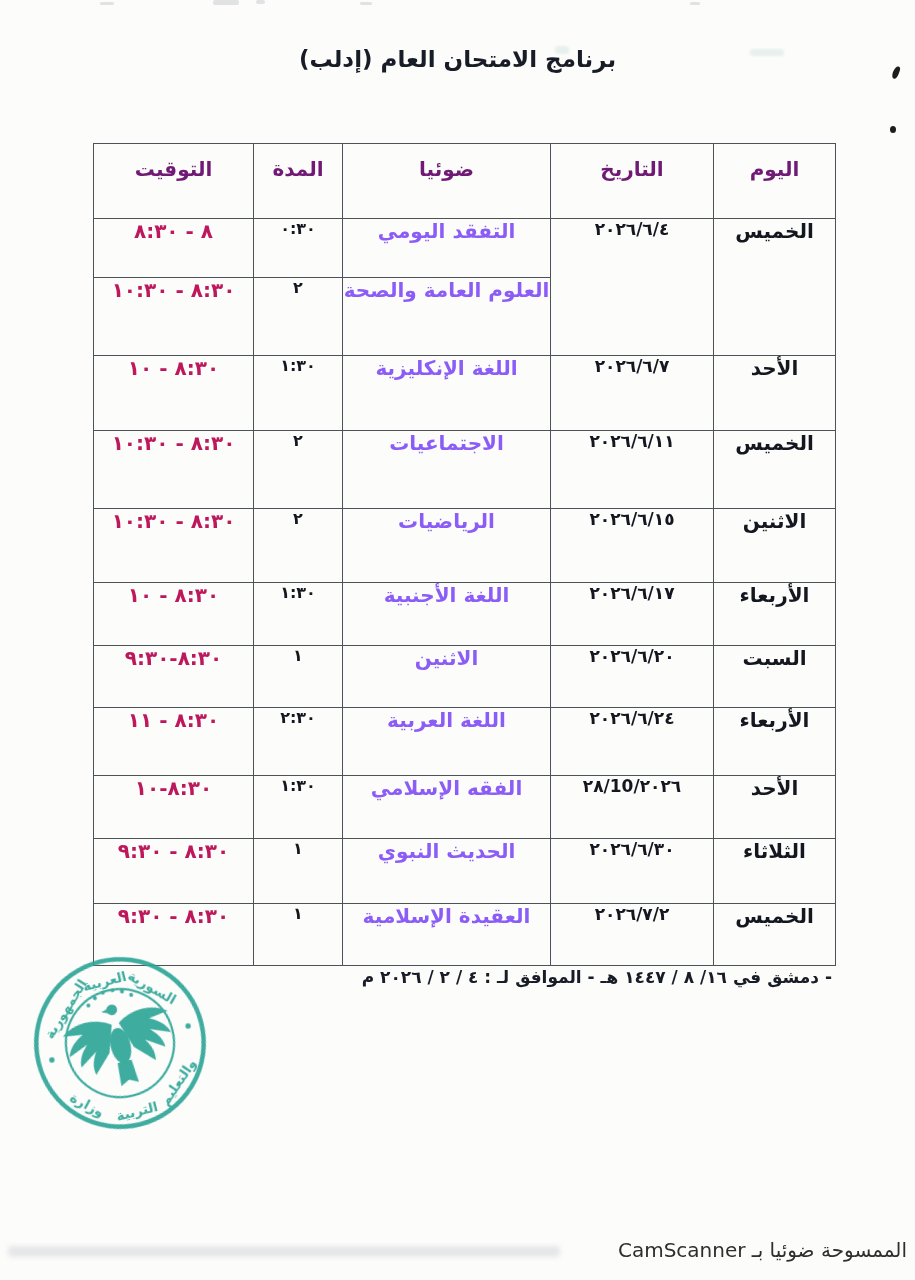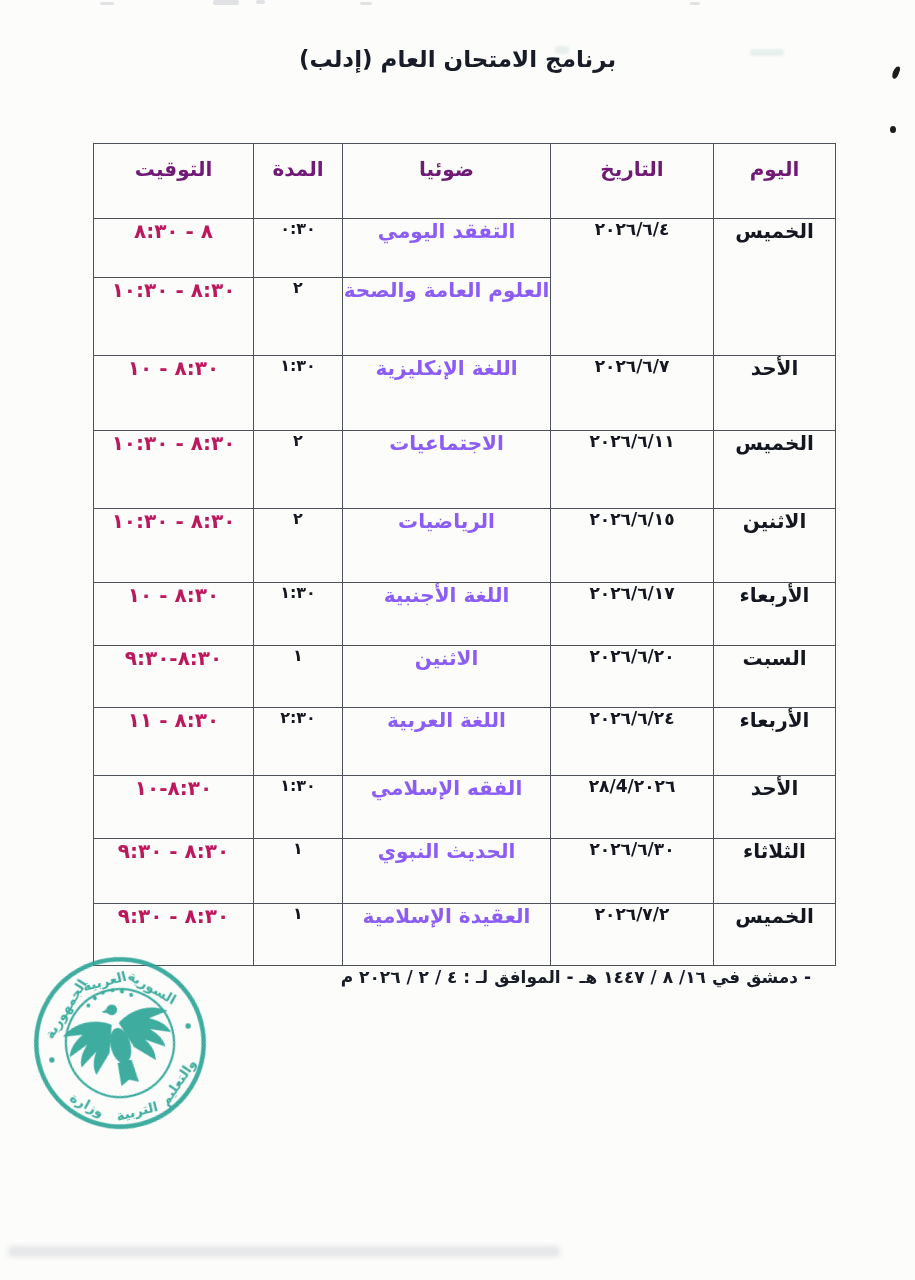--- a/index.html
+++ b/index.html
@@ -22,21 +22,21 @@
     padding:0;overflow:hidden;
   }
   table.sched th{font-size:20px;font-weight:700;padding-top:13px;color:#701a75;}
   td.t-day {font-size:20px;font-weight:700;padding-top:11px;color:#14171f;}
   td.t-date{font-size:17px;font-weight:700;padding-top:13px;color:#14171f;letter-spacing:.5px;}
   td.t-sub {font-size:20px;font-weight:700;padding-top:9px;color:#8b5cf6;}
   td.t-dur {font-size:16px;font-weight:700;padding-top:12px;color:#14171f;}
   td.t-time{font-size:20px;font-weight:700;padding-top:12px;color:#be185d;}
   td.vmid{vertical-align:middle;padding-top:0;margin-top:12px;}
   .footer-line{
-    position:absolute;top:967px;right:104px;width:560px;text-align:right;
+    position:absolute;top:967px;right:83px;width:560px;text-align:right;
     font-size:17px;font-weight:700;color:#181c27;direction:rtl;
   }
   .stamp{
     position:absolute;left:30px;top:953px;width:180px;height:180px;
     transform:rotate(-14deg);opacity:.9;filter:blur(.5px);
   }
   .camscanner{
     position:absolute;top:1238px;right:8px;font-size:20px;color:#2e2e2e;
     direction:rtl;font-weight:400;
   }
@@ -140,21 +140,21 @@
       </tr>
       <tr style="height:68px">
         <td class="t-day">الأربعاء</td>
         <td class="t-date">٢٠٢٦/٦/٢٤</td>
         <td class="t-sub">اللغة العربية</td>
         <td class="t-dur">٢:٣٠</td>
         <td class="t-time">٨:٣٠ - ١١</td>
       </tr>
       <tr style="height:63px">
         <td class="t-day">الأحد</td>
-        <td class="t-date">٢٠٢٦/4/٢٨</td>
+        <td class="t-date">٢٠٢٦/10/٢٨</td>
         <td class="t-sub">الفقه الإسلامي</td>
         <td class="t-dur">١:٣٠</td>
         <td class="t-time">٨:٣٠-١٠</td>
       </tr>
       <tr style="height:65px">
         <td class="t-day">الثلاثاء</td>
         <td class="t-date">٢٠٢٦/٦/٣٠</td>
         <td class="t-sub">الحديث النبوي</td>
         <td class="t-dur">١</td>
         <td class="t-time">٨:٣٠ - ٩:٣٠</td>
@@ -200,14 +200,15 @@
         <circle cx="85" cy="45" r="2.2"></circle>
         <circle cx="95" cy="41" r="2.2"></circle>
         <circle cx="106" cy="41" r="2.2"></circle>
         <circle cx="116" cy="45" r="2.2"></circle>
         <circle cx="125" cy="51" r="2.2"></circle>
       </g>
     </g>
   </svg>
 
   <div class="ghost-band"></div>
+  <div class="camscanner" dir="rtl">الممسوحة ضوئيا بـ CamScanner</div>
 
 </div>
 
 </body></html>

